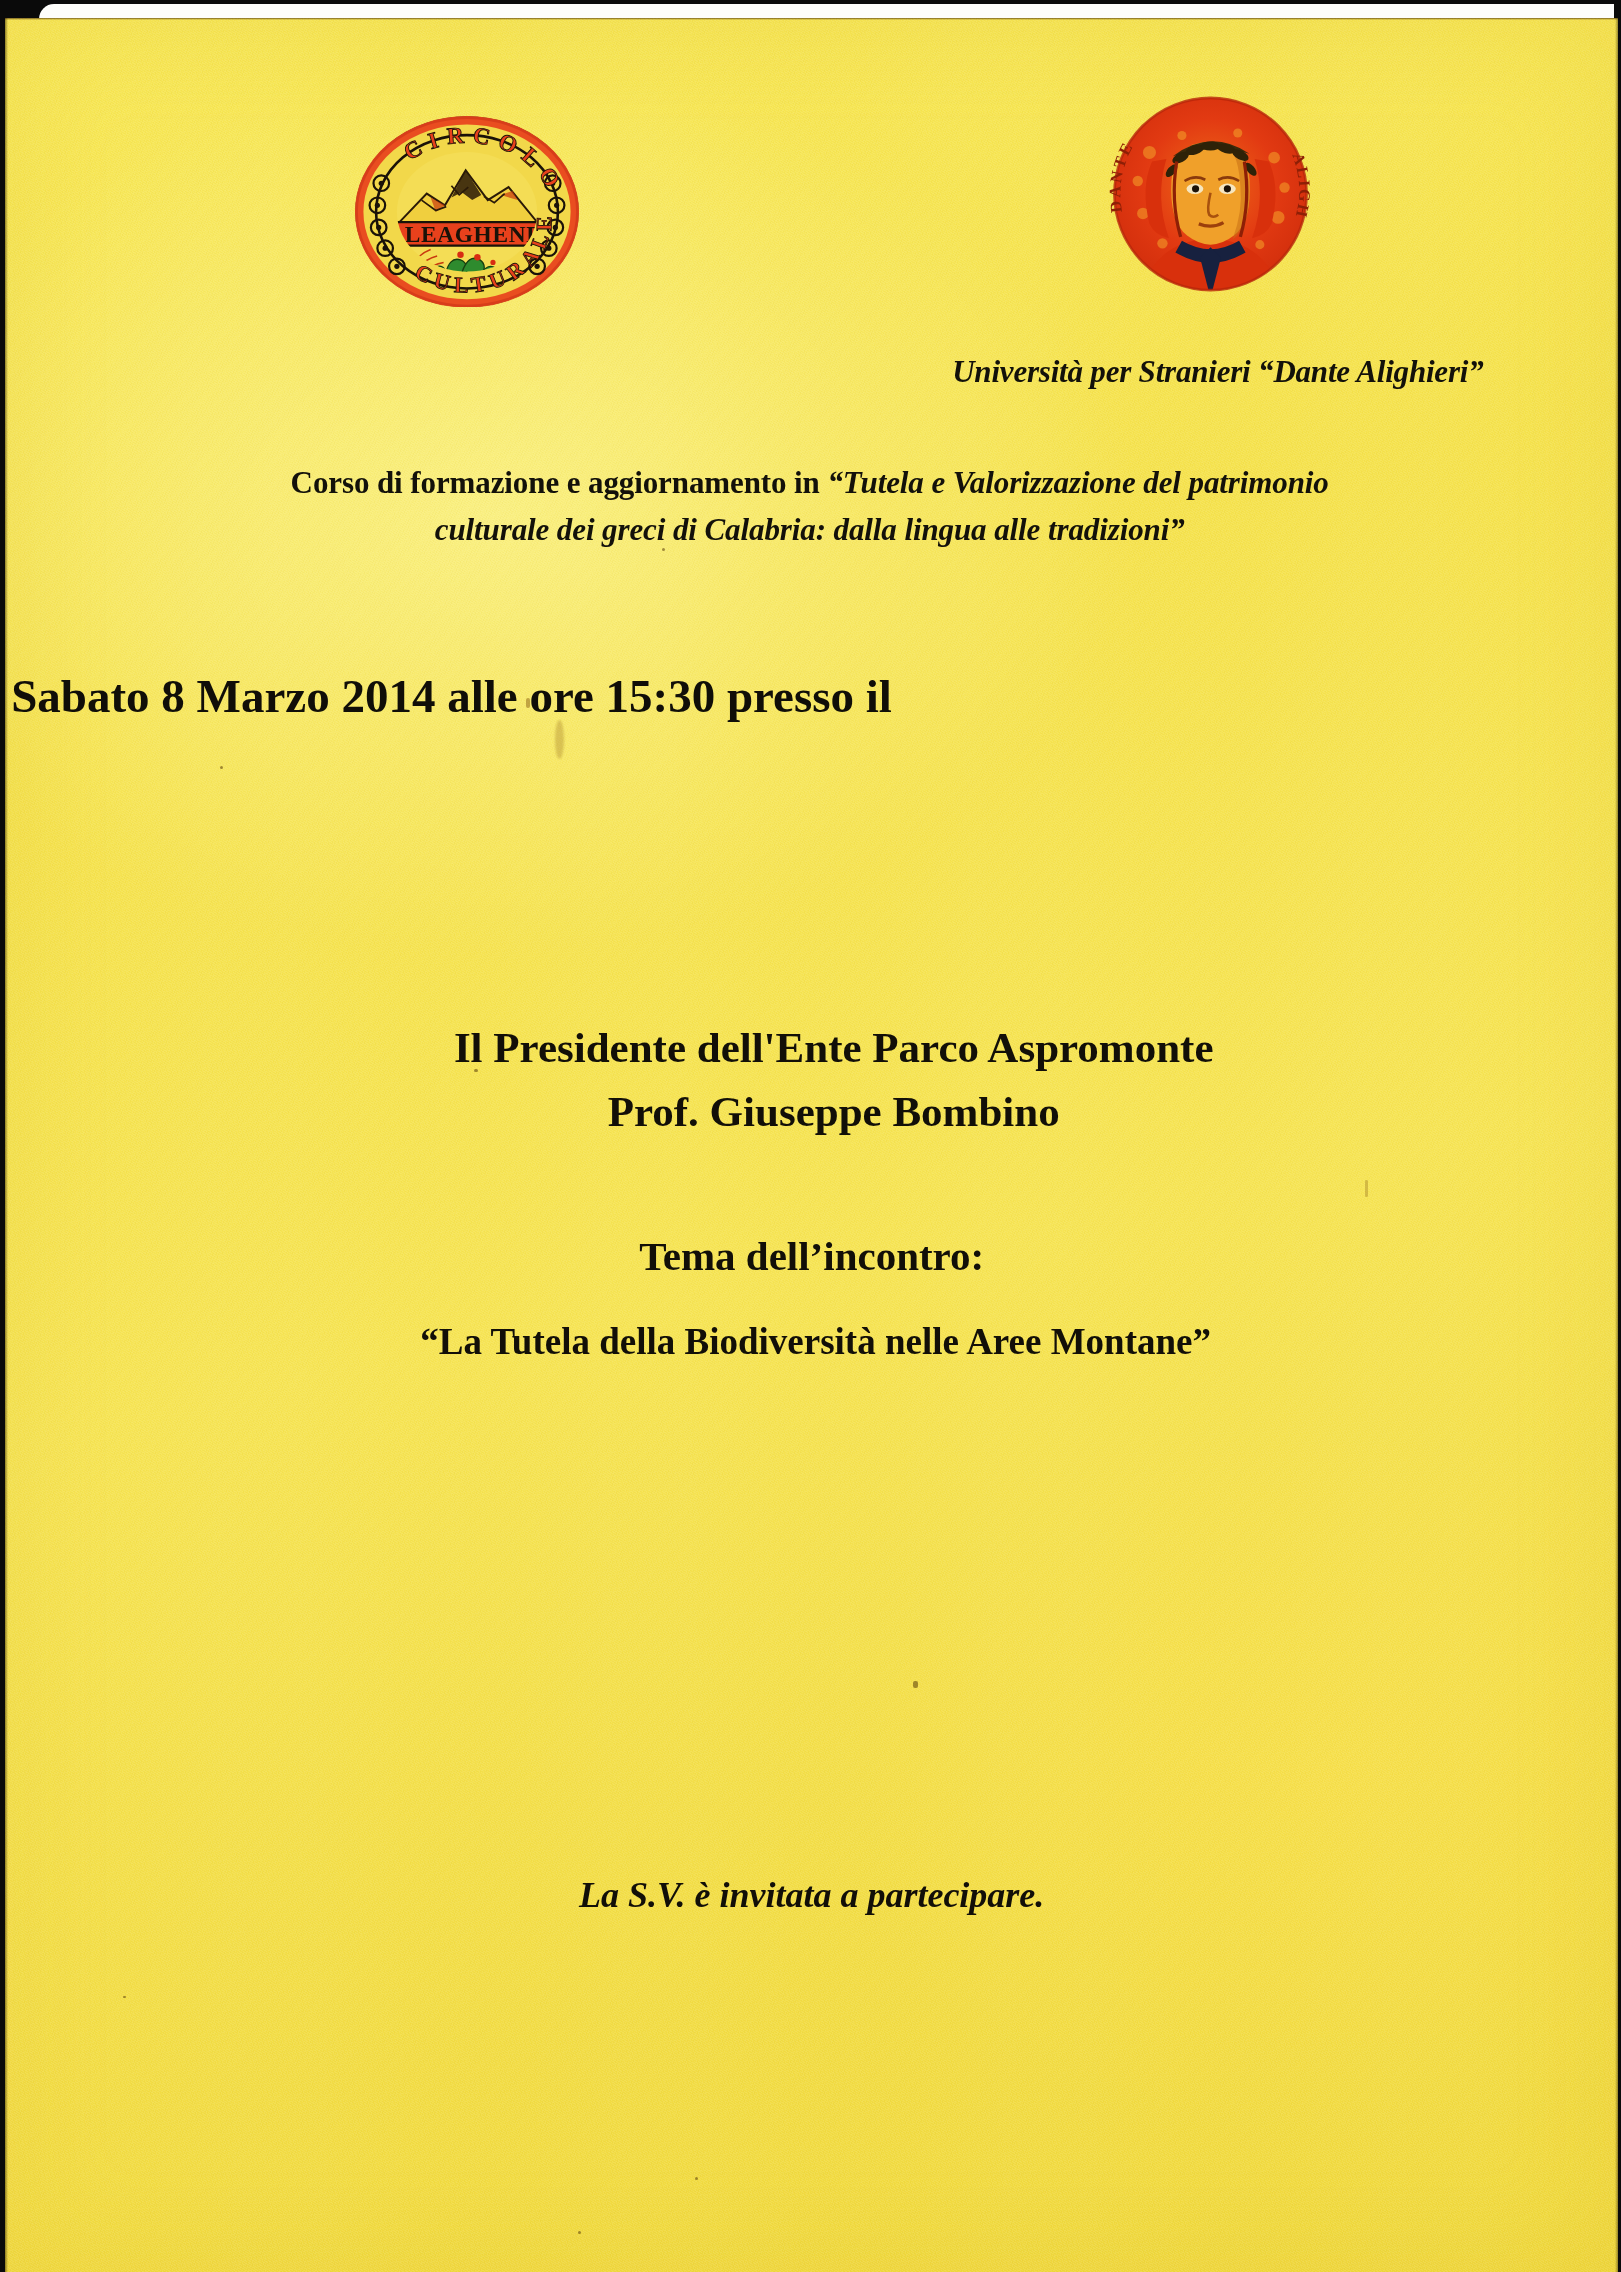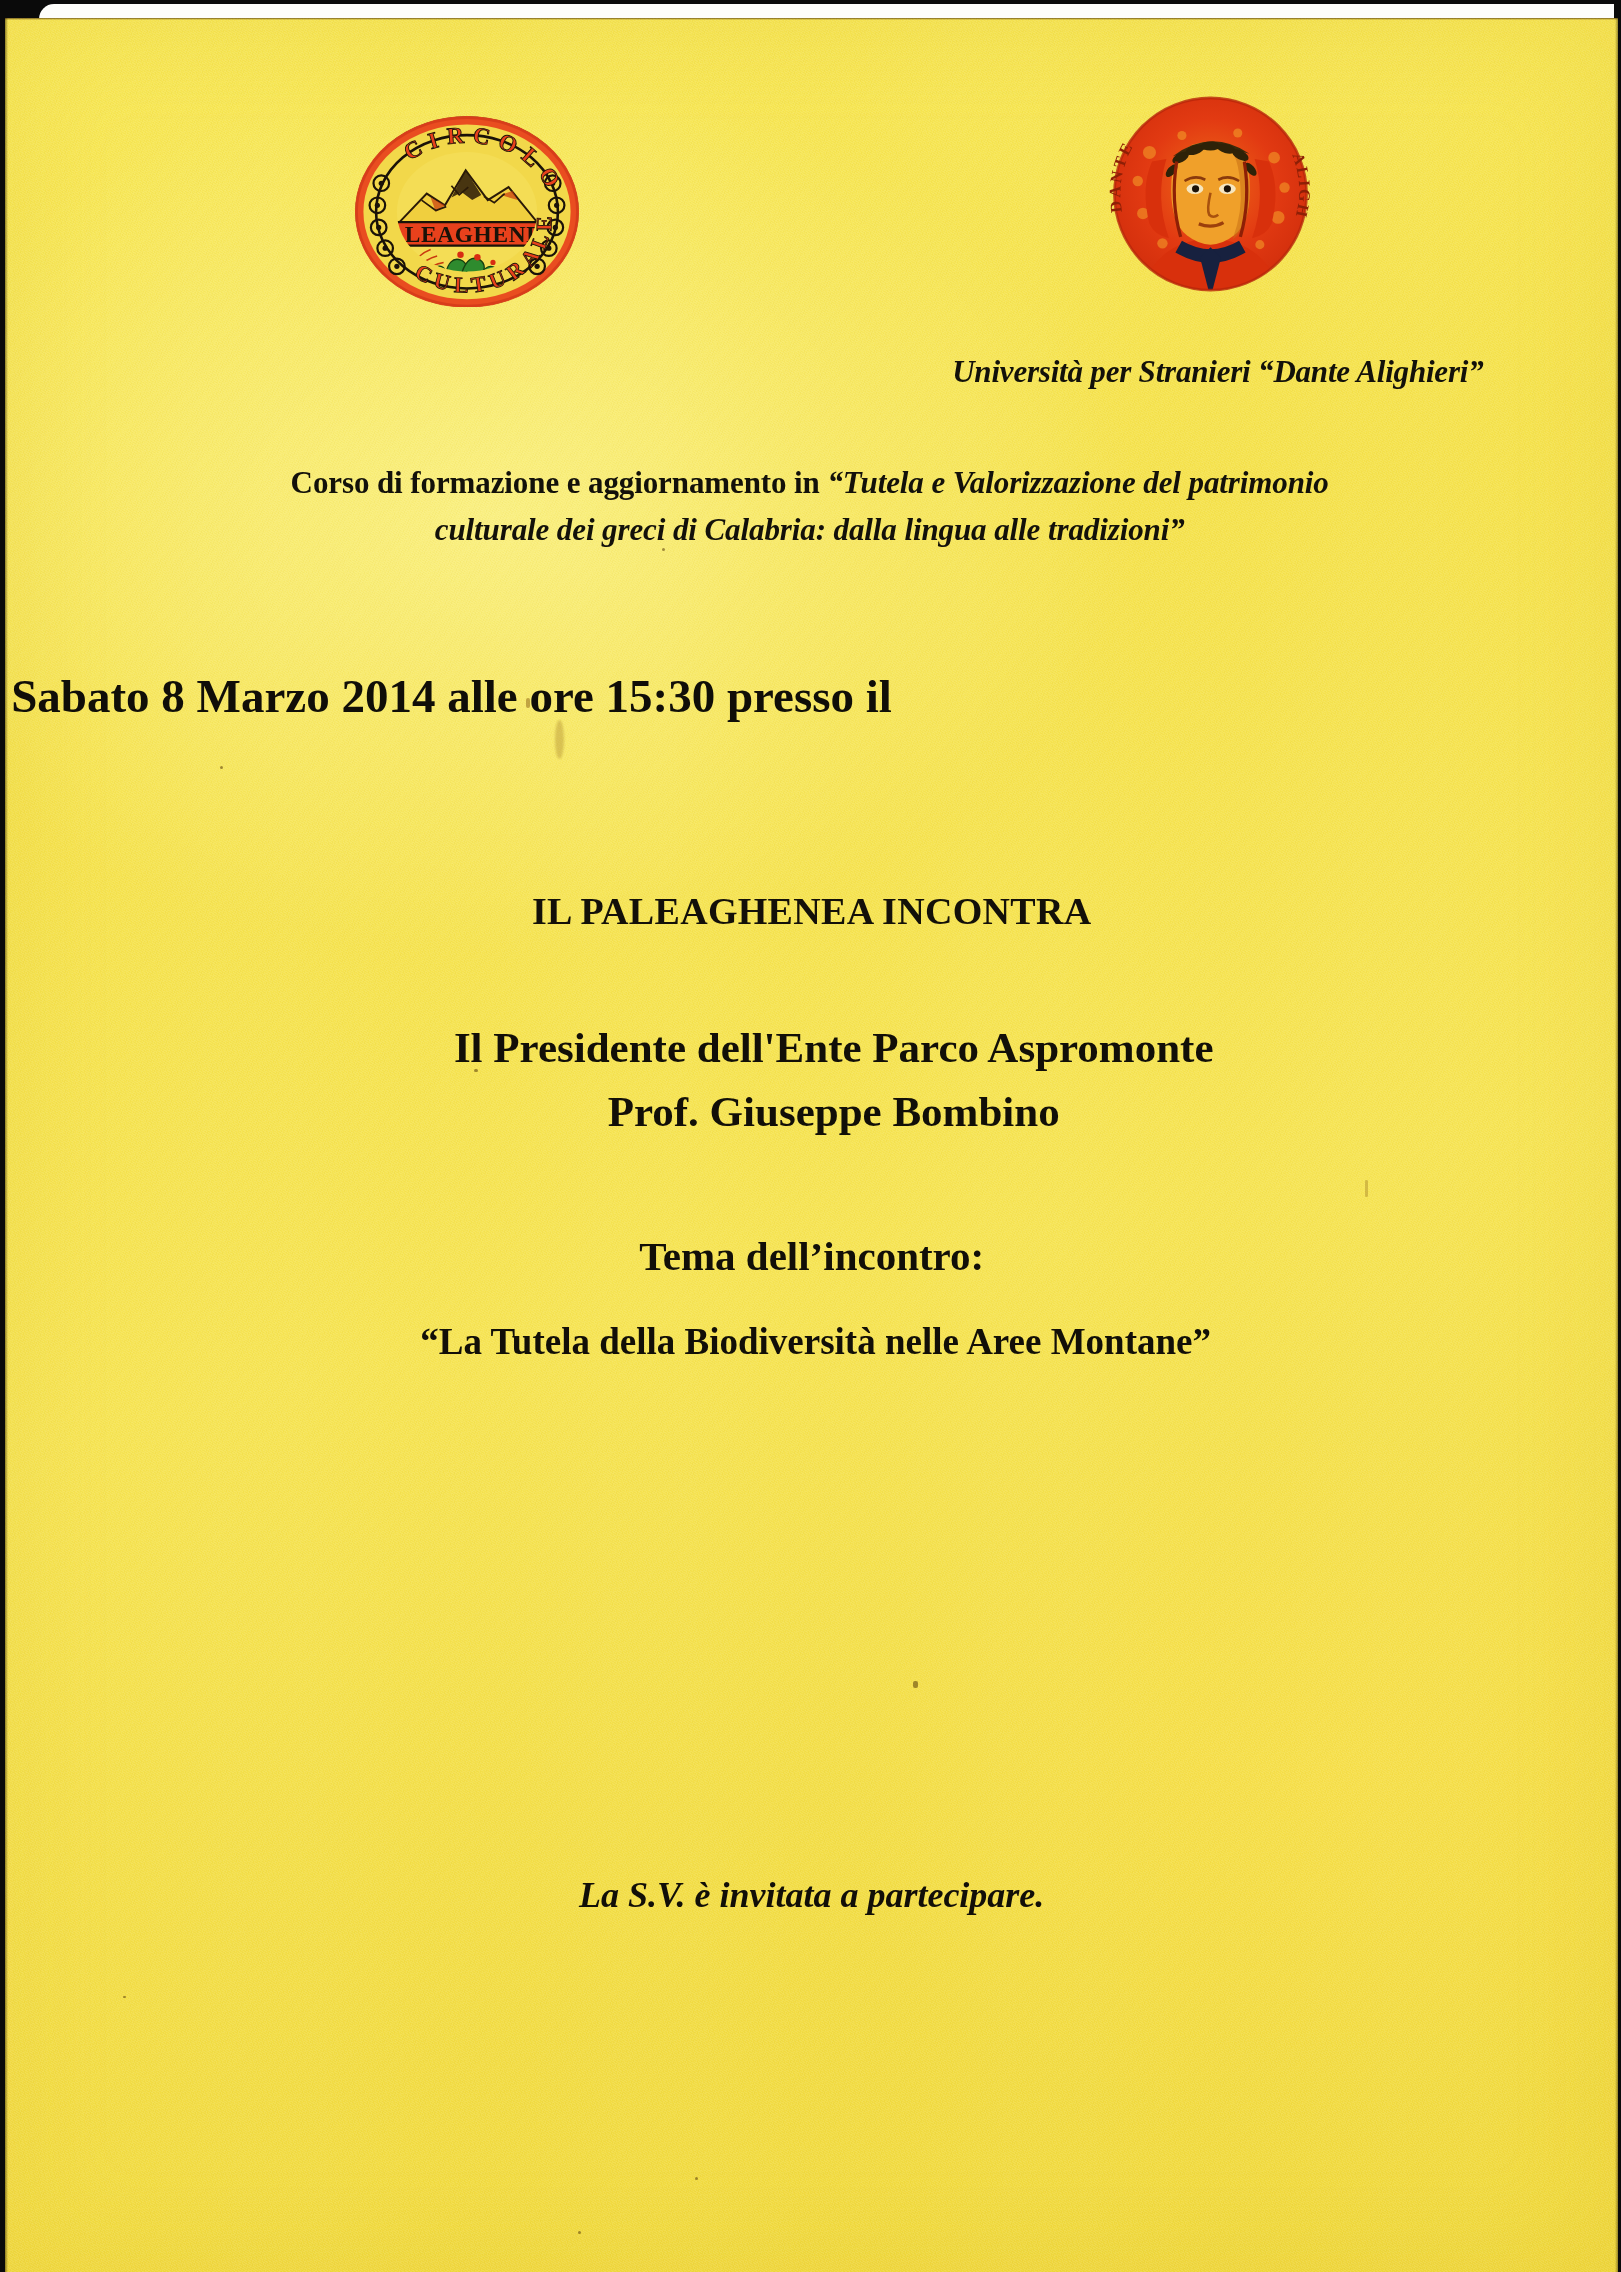--- a/index.html
+++ b/index.html
@@ -400,21 +400,20 @@
 
     <div class="course-block">
       <div class="course-line l1"><span>Corso di formazione e aggiornamento in </span><span class="it">“Tutela e Valorizzazione del patrimonio</span></div>
       <div class="course-line l2">culturale dei greci di Calabria: dalla lingua alle tradizioni”</div>
     </div>
 
     <div class="when-block">
       <div class="when-line">Sabato 8  Marzo 2014  alle ore 15:30  presso il</div>
     </div>
 
-    <div class="meets-line">IL PALEAGHENEA INCONTRA</div>
 
     <div class="guest-block">
       <div class="guest-line">Il  Presidente dell'Ente Parco Aspromonte</div>
       <div class="guest-line">Prof. Giuseppe Bombino</div>
     </div>
 
     <div class="topic-label">Tema dell’incontro:</div>
     <div class="topic-title">“La Tutela della Biodiversità nelle Aree Montane”</div>
 
 

